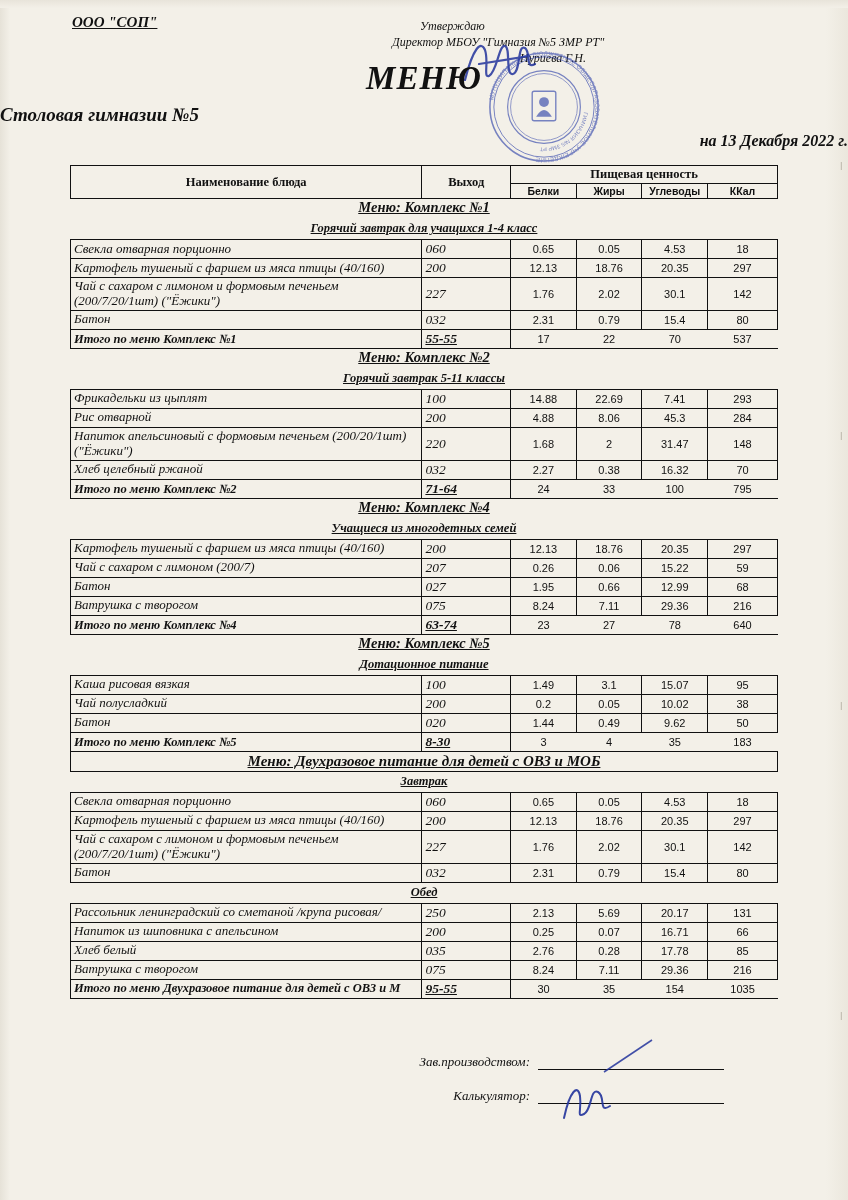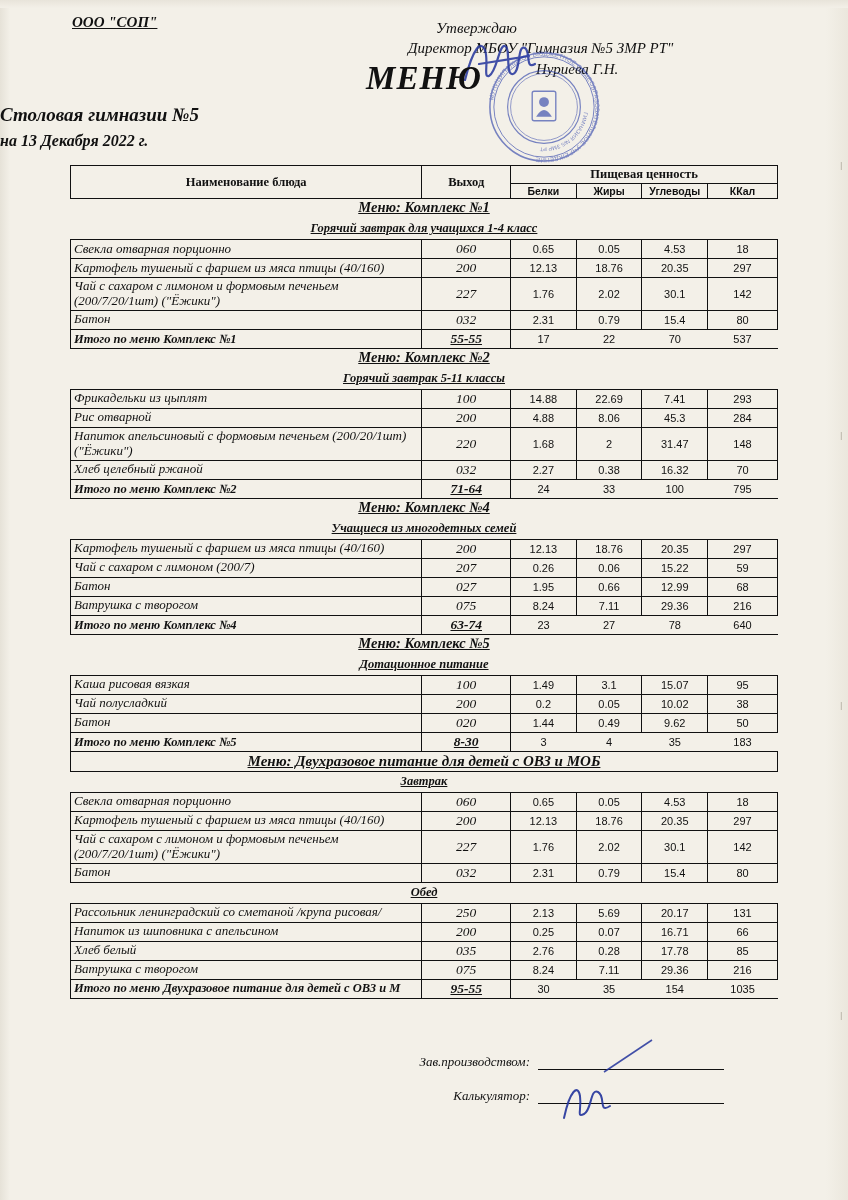--- a/index.html
+++ b/index.html
@@ -24,38 +24,38 @@
 
   .content { position:absolute; left:0; top:0; width:848px; height:1200px; }
 
   .org {
     position:absolute; left:72px; top:14px;
     font-weight:bold; font-style:italic; font-size:15px;
     text-decoration: underline;
   }
   .approve {
     position:absolute; left:392px; top:18px;
-    font-style:italic; font-size:15px; line-height:1.35;margin-left:16px;
+    font-style:italic; font-size:12px; line-height:1.35;
   }
   .approve .l2 { white-space:nowrap; }
   .approve .l3 { margin-left:128px; }
 
   .title-menu {
     position:absolute; left:0; right:0; top:60px;
     text-align:center;
     font-size:33px; font-weight:bold; font-style:italic;
     letter-spacing:1px;
   }
   .title-sub {
     position:absolute; left:0; right:0; top:104px;
     font-size:19px; font-weight:bold; font-style:italic;
   }
   .title-date {
     position:absolute; left:0; right:0; top:132px;
-    text-align:left;
+    text-align:right;
     font-size:16px; font-weight:bold; font-style:italic;
   }
 
   
   .stamp {
     position:absolute; left:484px; top:48px; width:120px; height:118px;
     opacity:0.62;
   }
   .signature {
     position:absolute; left:455px; top:30px; width:90px; height:60px; opacity:0.85;
@@ -75,21 +75,21 @@
   }
   .hdr td { text-align:center; font-weight:bold; font-size:12.5px; padding:3px 2px; }
   .hdr2 td { text-align:center; font-weight:bold; font-size:10.5px; padding:1px 2px; }
 
   .c-name { width:330px; }
   .c-out  { width:78px;  text-align:center; }
   .c-n    { width:56px;  text-align:center; font-family:"Liberation Sans", sans-serif; font-size:11px; }
   .c-k    { width:60px;  text-align:center; font-family:"Liberation Sans", sans-serif; font-size:11px; }
 
   td.dish { font-style:italic; font-size:13px; line-height:1.15; padding:2px 4px; }
-  td.out  { font-style:italic; font-size:13.5px; text-align:center; }
+  td.out  { font-style:italic; font-size:13.5px; }
 
   tr.section td {
     border:none;
     text-align:center;
     font-weight:bold; font-style:italic;
     font-size:14.5px;
     padding-top:0; padding-bottom:3px;
     text-decoration:underline;
   }
   tr.subsection td {

